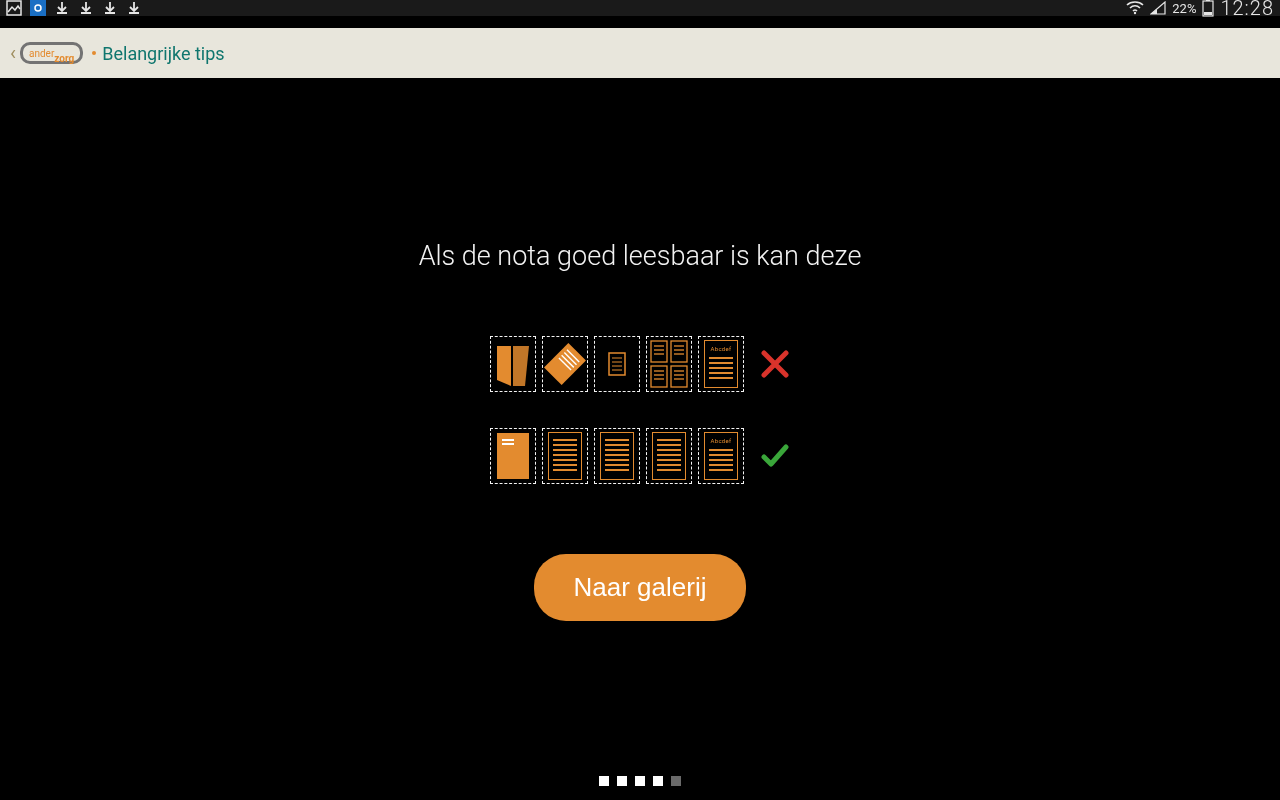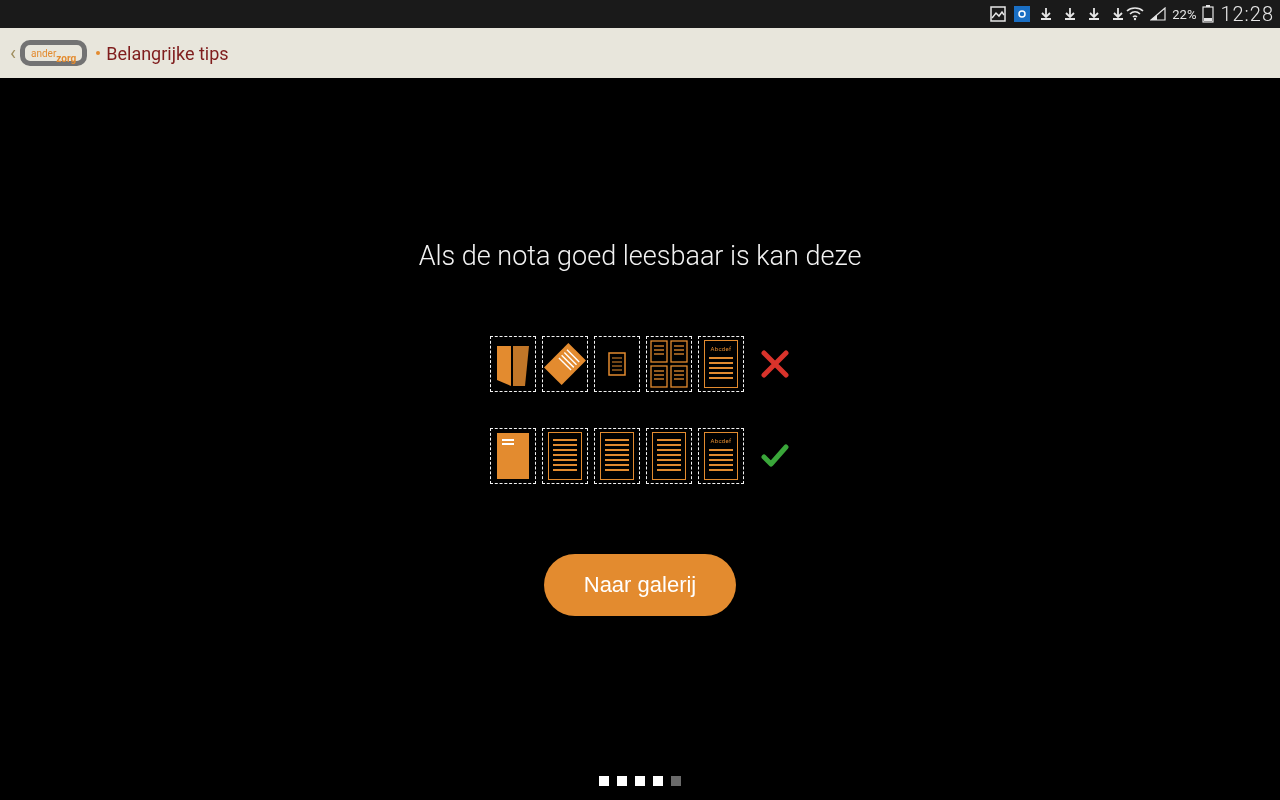--- a/index.html
+++ b/index.html
@@ -1,42 +1,42 @@
 <!DOCTYPE html>
 <html><head>
 <meta charset="utf-8">
 <style>
   html,body{margin:0;padding:0;width:1280px;height:800px;background:#000;font-family:-apple-system,BlinkMacSystemFont,"Segoe UI",Roboto,Helvetica,Arial,sans-serif;overflow:hidden;color:#fff;}
-  .statusbar{position:absolute;top:0;left:0;right:0;height:28px;background:#1a1a1a;display:flex;align-items:center;justify-content:flex-end;padding:0 6px;font-size:14px;color:#e6e6e6;}
+  .statusbar{position:absolute;top:0;left:0;right:0;height:16px;background:#1a1a1a;display:flex;align-items:center;justify-content:space-between;padding:0 6px;font-size:14px;color:#e6e6e6;}
   .sb-left{display:flex;align-items:center;gap:8px;}
   .sb-right{display:flex;align-items:center;gap:6px;}
   .sb-clock{font-size:20px;font-weight:300;color:#e6e6e6;letter-spacing:1px;}
   .sb-pct{font-size:13px;color:#e6e6e6;}
   .appbar{position:absolute;top:28px;left:0;right:0;height:50px;background:#e8e6dc;display:flex;align-items:center;padding:0 10px;color:#333;}
   .back-chev{font-size:20px;color:#a08f60;margin-right:4px;}
-  .brand-badge{display:inline-flex;align-items:center;border:5px solid #737373;border-radius:10px;padding:1px 6px;font-size:10px;color:#e38b2f;background:#fff0;margin-right:6px;height:14px;}
+  .brand-badge{display:inline-flex;align-items:center;border:3px solid #737373;border-radius:10px;padding:1px 6px;font-size:10px;color:#e38b2f;background:#fff0;margin-right:6px;height:14px;}
   .brand-badge b{font-weight:700;margin-top:10px;}
   .brand-dot{width:4px;height:4px;border-radius:50%;background:#e38b2f;display:inline-block;margin-left:3px;vertical-align:top;}
-  .app-title{font-size:18px;color:#7f1d1d;font-weight:400;}
+  .app-title{font-size:18px;color:#0f766e;font-weight:400;}
   .content{position:absolute;top:78px;left:0;right:0;bottom:0;background:#000;display:flex;flex-direction:column;align-items:center;}
   .tip-text{margin-top:160px;text-align:center;color:#f2f2f2;font-size:27px;line-height:1.35;font-weight:300;max-width:700px;}
   .rows{margin-top:62px;display:flex;flex-direction:column;gap:36px;align-items:center;}
   .row{display:flex;align-items:center;gap:6px;}
   .frame{width:46px;height:56px;border:1.5px dashed #f4f4f4;position:relative;display:flex;align-items:center;justify-content:center;box-sizing:border-box;}
   .mark{width:30px;height:30px;margin-left:10px;}
   
   .bad1 svg, .bad2 svg, .bad3 svg, .bad4 svg, .bad5 svg{display:block;}
   .good-doc{background:#e38b2f;width:32px;height:46px;position:relative;}
   .good-doc::before{content:"";position:absolute;top:6px;left:5px;width:12px;height:2px;background:#fff;box-shadow:0 4px 0 #fff;}
   .lines-doc{width:32px;height:46px;border:1.5px solid #e38b2f;position:relative;}
   .lines-doc::before{content:"";position:absolute;top:6px;left:4px;right:4px;height:2px;background:#e38b2f;box-shadow:0 5px 0 #e38b2f,0 10px 0 #e38b2f,0 15px 0 #e38b2f,0 20px 0 #e38b2f,0 25px 0 #e38b2f,0 30px 0 #e38b2f;}
   .abc-doc{width:32px;height:46px;border:1.5px solid #e38b2f;position:relative;display:flex;flex-direction:column;align-items:center;}
   .abc-doc .hdr{font-size:6px;color:#e38b2f;margin-top:4px;letter-spacing:.3px;}
   .abc-doc::after{content:"";position:absolute;top:16px;left:4px;right:4px;height:2px;background:#e38b2f;box-shadow:0 5px 0 #e38b2f,0 10px 0 #e38b2f,0 15px 0 #e38b2f,0 20px 0 #e38b2f;}
-  .btn{margin-top:70px;background:#e38b2f;color:#fff;border:none;border-radius:32px;padding:18px 40px;font-size:22px;font-weight:400;cursor:pointer;}
+  .btn{margin-top:70px;background:#e38b2f;color:#fff;border:none;border-radius:32px;padding:18px 40px;font-size:26px;font-weight:400;cursor:pointer;}
   .pager{position:absolute;bottom:14px;left:0;right:0;display:flex;justify-content:center;gap:8px;}
   .dot{width:10px;height:10px;background:#fff;}
   .dot.inactive{background:#6a6a6a;}
 </style>
 </head>
 <body>
 
 <div class="statusbar">
   <div class="sb-left">
     <svg width="16" height="16" viewBox="0 0 16 16">

